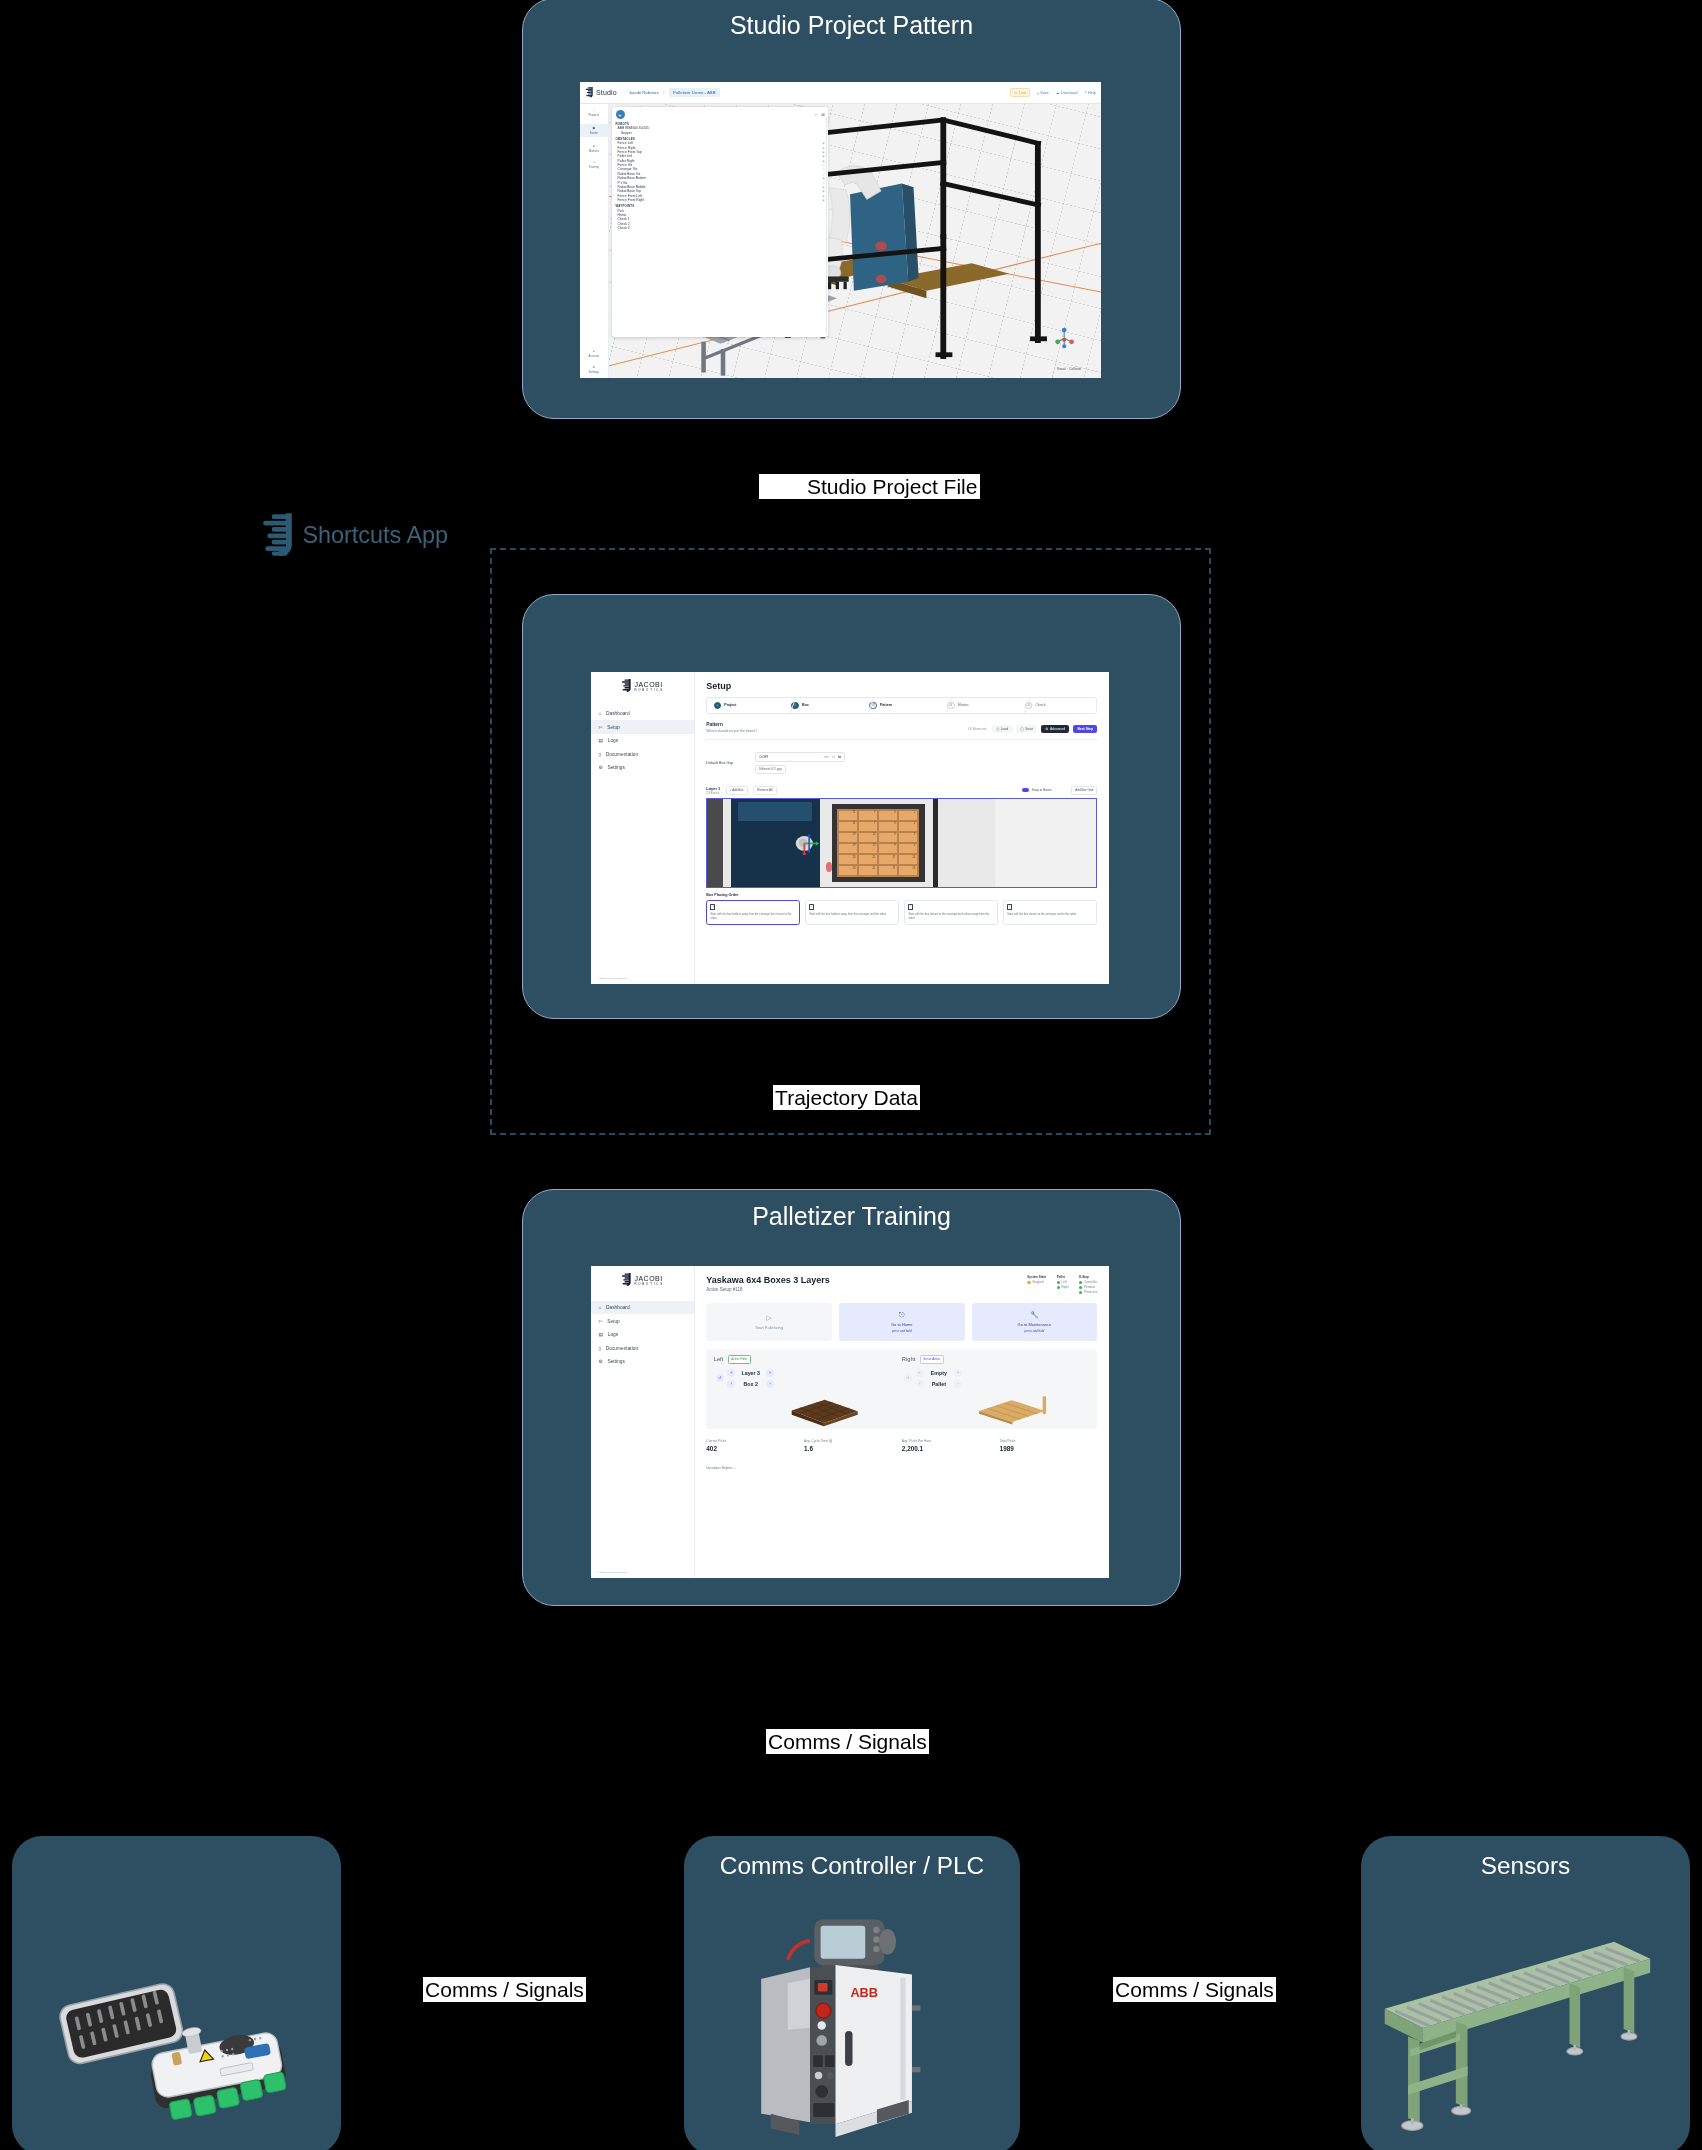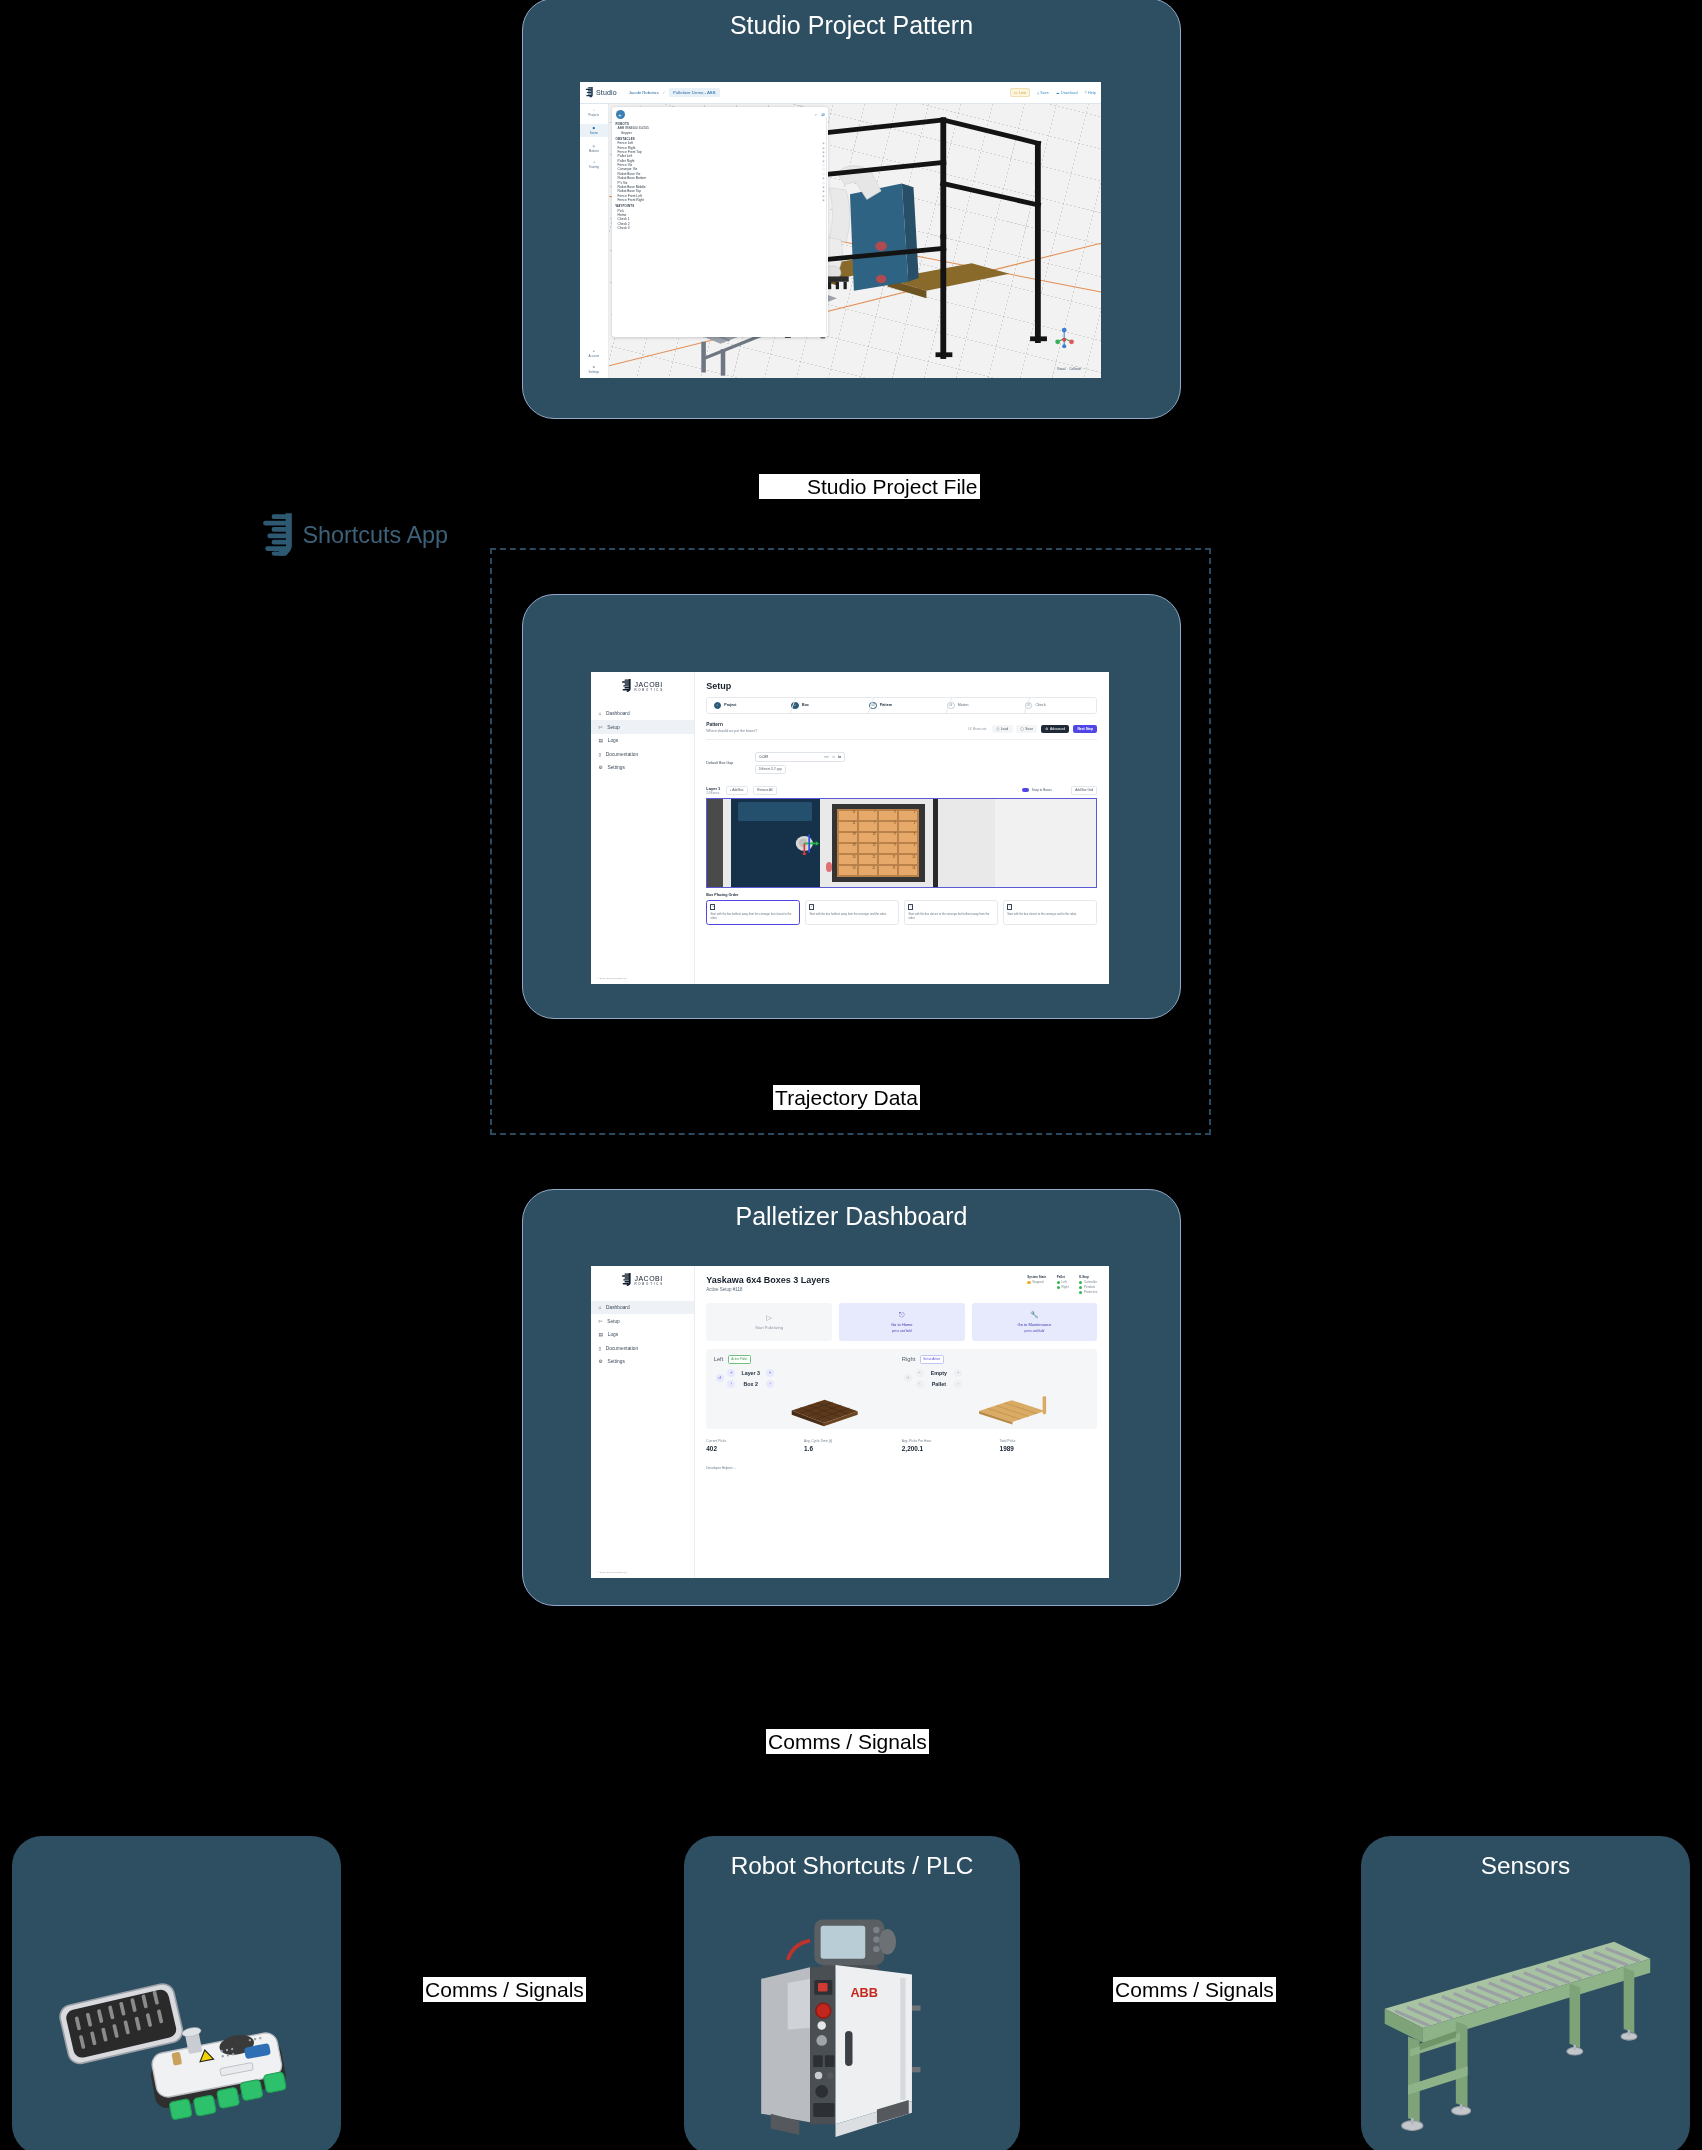--- a/index.html
+++ b/index.html
@@ -737,21 +737,21 @@
               </div>
           </div>
         </div>
       </div>
     </div>
   </div>
 
   <div class="edge-label" style="left:773px; top:1085px;">Trajectory Data</div>
 
   <div class="card" style="left:522px; top:1189px; width:659px; height:417px;">
-    <div class="card-title">Palletizer Dashboard</div>
+    <div class="card-title">Palletizer Training</div>
 
     <div class="shot" style="left:68px; top:76px; width:518px; height:312px;">
       <div class="pz">
         <div class="pz-side">
           <div class="pz-logo">
             <svg viewBox="0 0 66 82" width="10.6" height="13.3">
                 <g fill="#101c2b">
               <rect x="22" y="2" width="30" height="9" rx="4"></rect>
                   <rect x="6" y="14" width="46" height="9" rx="4"></rect>
               <rect x="22" y="26" width="30" height="9" rx="4"></rect>
@@ -994,21 +994,21 @@
             <rect x="384" y="262" width="38" height="34" rx="7"></rect>
           <rect x="430" y="256" width="38" height="34" rx="7"></rect>
         </g>
       </g>
     </svg>
   </div>
 
   <div class="edge-label" style="left:423px; top:1977px;">Comms / Signals</div>
 
   <div class="card noborder" style="left:684px; top:1836px; width:336px; height:319px;">
-    <div class="card-title" style="top:16px; font-size:24.4px;">Robot Shortcuts / PLC</div>
+    <div class="card-title" style="top:16px; font-size:24.4px;">Comms Controller / PLC</div>
     <svg style="position:absolute;left:57px;top:80px;width:223px;height:234px" viewBox="0 0 420 440">
 
       <g>
         <rect x="138" y="6" width="132" height="86" rx="16" fill="#5a5f63"></rect>
         <rect x="150" y="18" width="84" height="62" rx="5" fill="#b9cdd6"></rect>
         <circle cx="255" cy="26" r="6" fill="#7b8186"></circle>
           <circle cx="255" cy="44" r="6" fill="#7b8186"></circle>
         <circle cx="255" cy="62" r="6" fill="#7b8186"></circle>
         <ellipse cx="276" cy="48" rx="16" ry="24" fill="#6c7175"></ellipse>
         <rect x="150" y="92" width="110" height="26" rx="7" fill="#4b5155"></rect>

